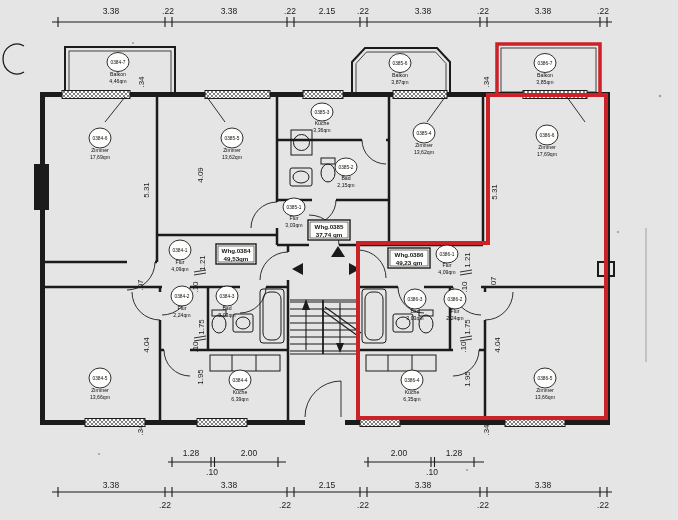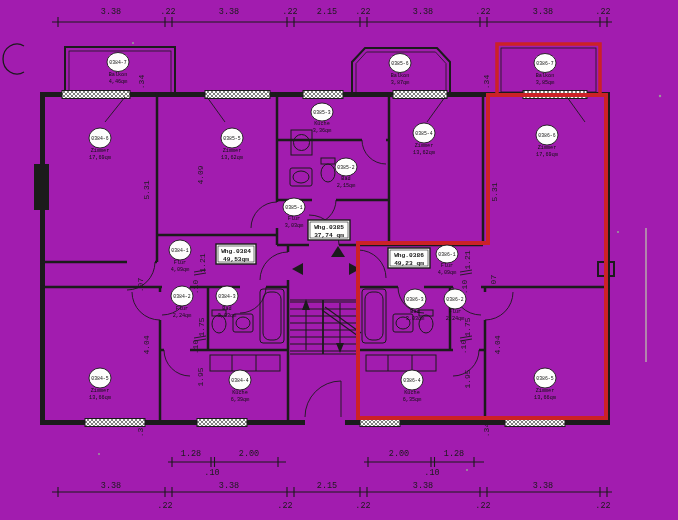--- a/index.html
+++ b/index.html
@@ -1,17 +1,17 @@
 <!DOCTYPE html>
 <html><head>
 <meta charset="utf-8">
 <style>
   html,body{margin:0;padding:0;background:#ffffff;}
-  #page{position:relative;width:678px;height:520px;background:#a21caf;overflow:hidden;
-        font-family:Liberation Mono, monospace;}
+  #page{position:relative;width:678px;height:520px;background:#e5e5e5;overflow:hidden;
+        font-family:Liberation Sans, sans-serif;}
   svg{position:absolute;left:0;top:0;}
   .dim{font-size:8.5px;fill:#1b1b1b;text-anchor:middle;}
   .dimv{font-size:8px;fill:#1b1b1b;text-anchor:middle;}
   .rnum{font-size:4.8px;fill:#111;text-anchor:middle;}
   .rtxt{font-size:5.2px;fill:#111;text-anchor:middle;}
   .whg{font-size:6.2px;font-weight:bold;fill:#111;text-anchor:middle;}
   .lblc{fill:#fdfdfc;stroke:#1b1b1b;stroke-width:0.9;}
   .wall{stroke:#1b1b1b;stroke-linecap:butt;}
   .thin{stroke:#1b1b1b;fill:none;}
 </style>

